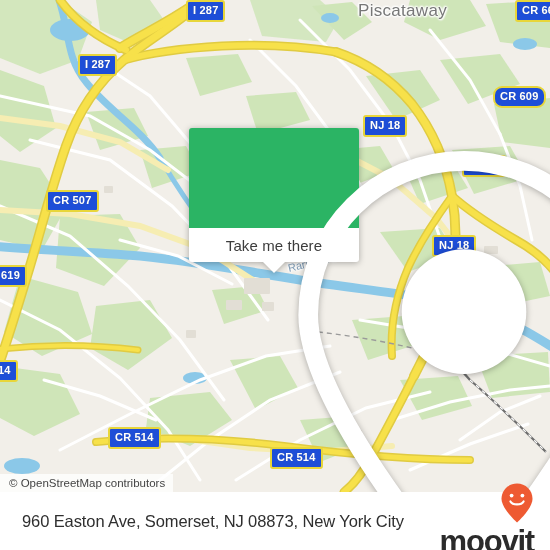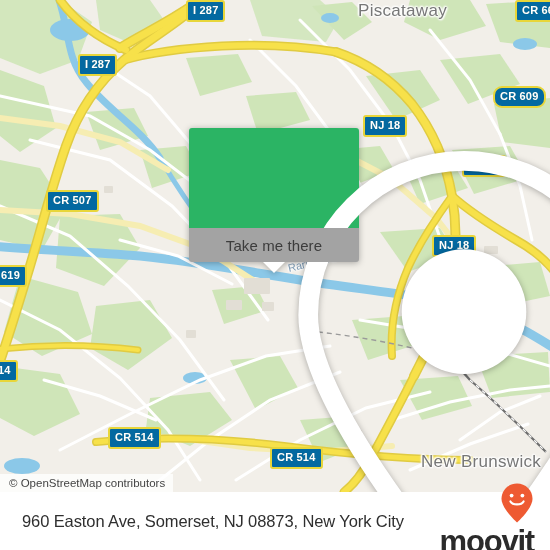--- a/index.html
+++ b/index.html
@@ -56,21 +56,21 @@
     font-size: 11px;
     color: #7e9bb5;
     font-style: normal;
   }
 
   
   .shield {
     position: absolute;
     display: inline-block;
     box-sizing: border-box;
-    background: #0369a1;
+    background: #1d4ed8;
     border: 2px solid #e8d63a;
     border-radius: 3px;
     color: #ffffff;
     font-size: 11px;
     font-weight: bold;
     line-height: 15px;
     padding: 1px 5px 2px 5px;
     letter-spacing: .2px;
     text-align: center;
     white-space: nowrap;
@@ -87,21 +87,21 @@
   }
   #card-top {
     background: #2bb464;
     height: 100px;
     border-radius: 3px 3px 0 0;
     display: flex;
     align-items: center;
     justify-content: center;
   }
   #card-bottom {
-    background: #a3a3a3;
+    background: #ffffff;
     height: 34px;
     border-radius: 0 0 3px 3px;
     display: flex;
     align-items: center;
     justify-content: center;
     position: relative;
   }
   #card-label {
     font-size: 15px;
     color: #3c3c3c;
@@ -298,21 +298,20 @@
         <rect x="226" y="300" width="16" height="10" rx="1"></rect>
         <rect x="262" y="302" width="12" height="9" rx="1"></rect>
         <rect x="186" y="330" width="10" height="8" rx="1"></rect>
         <rect x="352" y="430" width="10" height="7" rx="1"></rect>
         <rect x="484" y="246" width="14" height="8" rx="1"></rect>
         <rect x="104" y="186" width="9" height="7" rx="1"></rect>
       </g>
     </svg>
 
     <div class="map-label place-label" style="left:358px;top:1px;">Piscataway</div>
-    <div class="map-label place-label" style="left:421px;top:452px;">New Brunswick</div>
 
     <div class="map-label water-label" style="left:288px;top:262px;transform:rotate(-13deg);transform-origin:left center;">Raritan River</div>
 
     <div class="shield" style="left:186px;top:0px;">I 287</div>
     <div class="shield" style="left:78px;top:54px;">I 287</div>
     <div class="shield" style="left:46px;top:190px;">CR 507</div>
     <div class="shield" style="left:-6px;top:265px;">619</div>
     <div class="shield" style="left:-9px;top:360px;">14</div>
     <div class="shield" style="left:108px;top:427px;">CR 514</div>
     <div class="shield" style="left:270px;top:447px;">CR 514</div>

